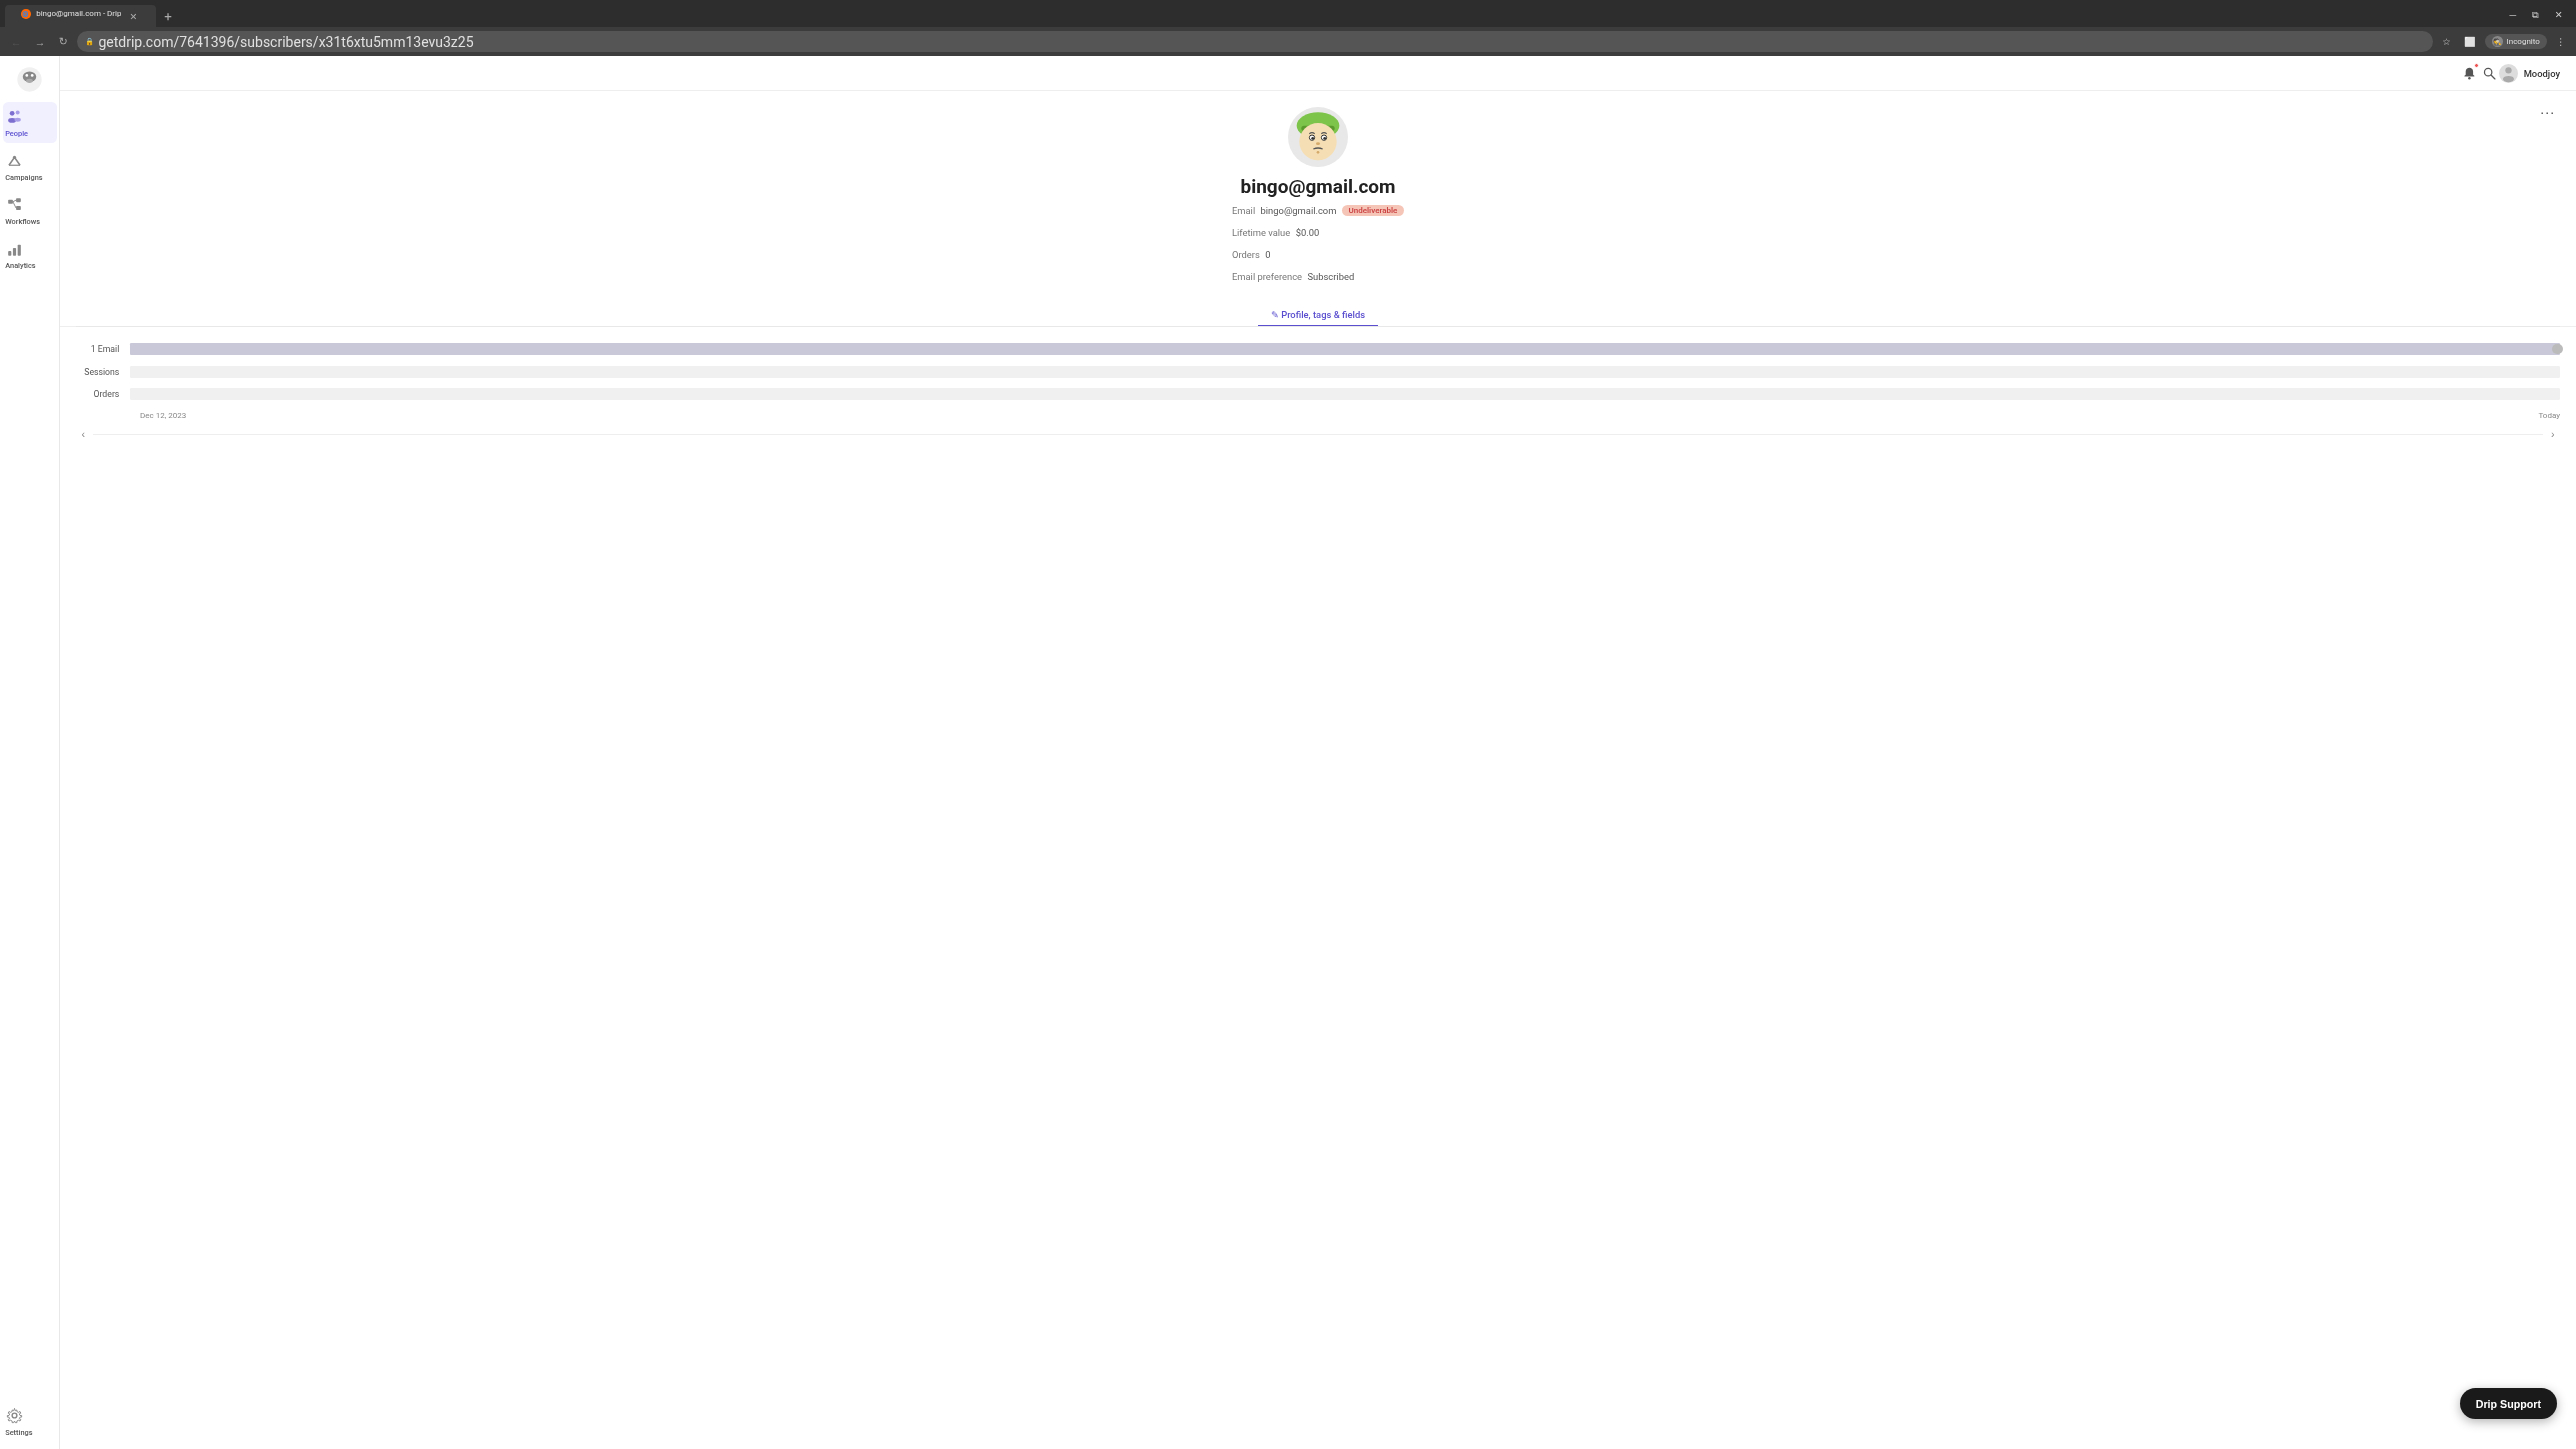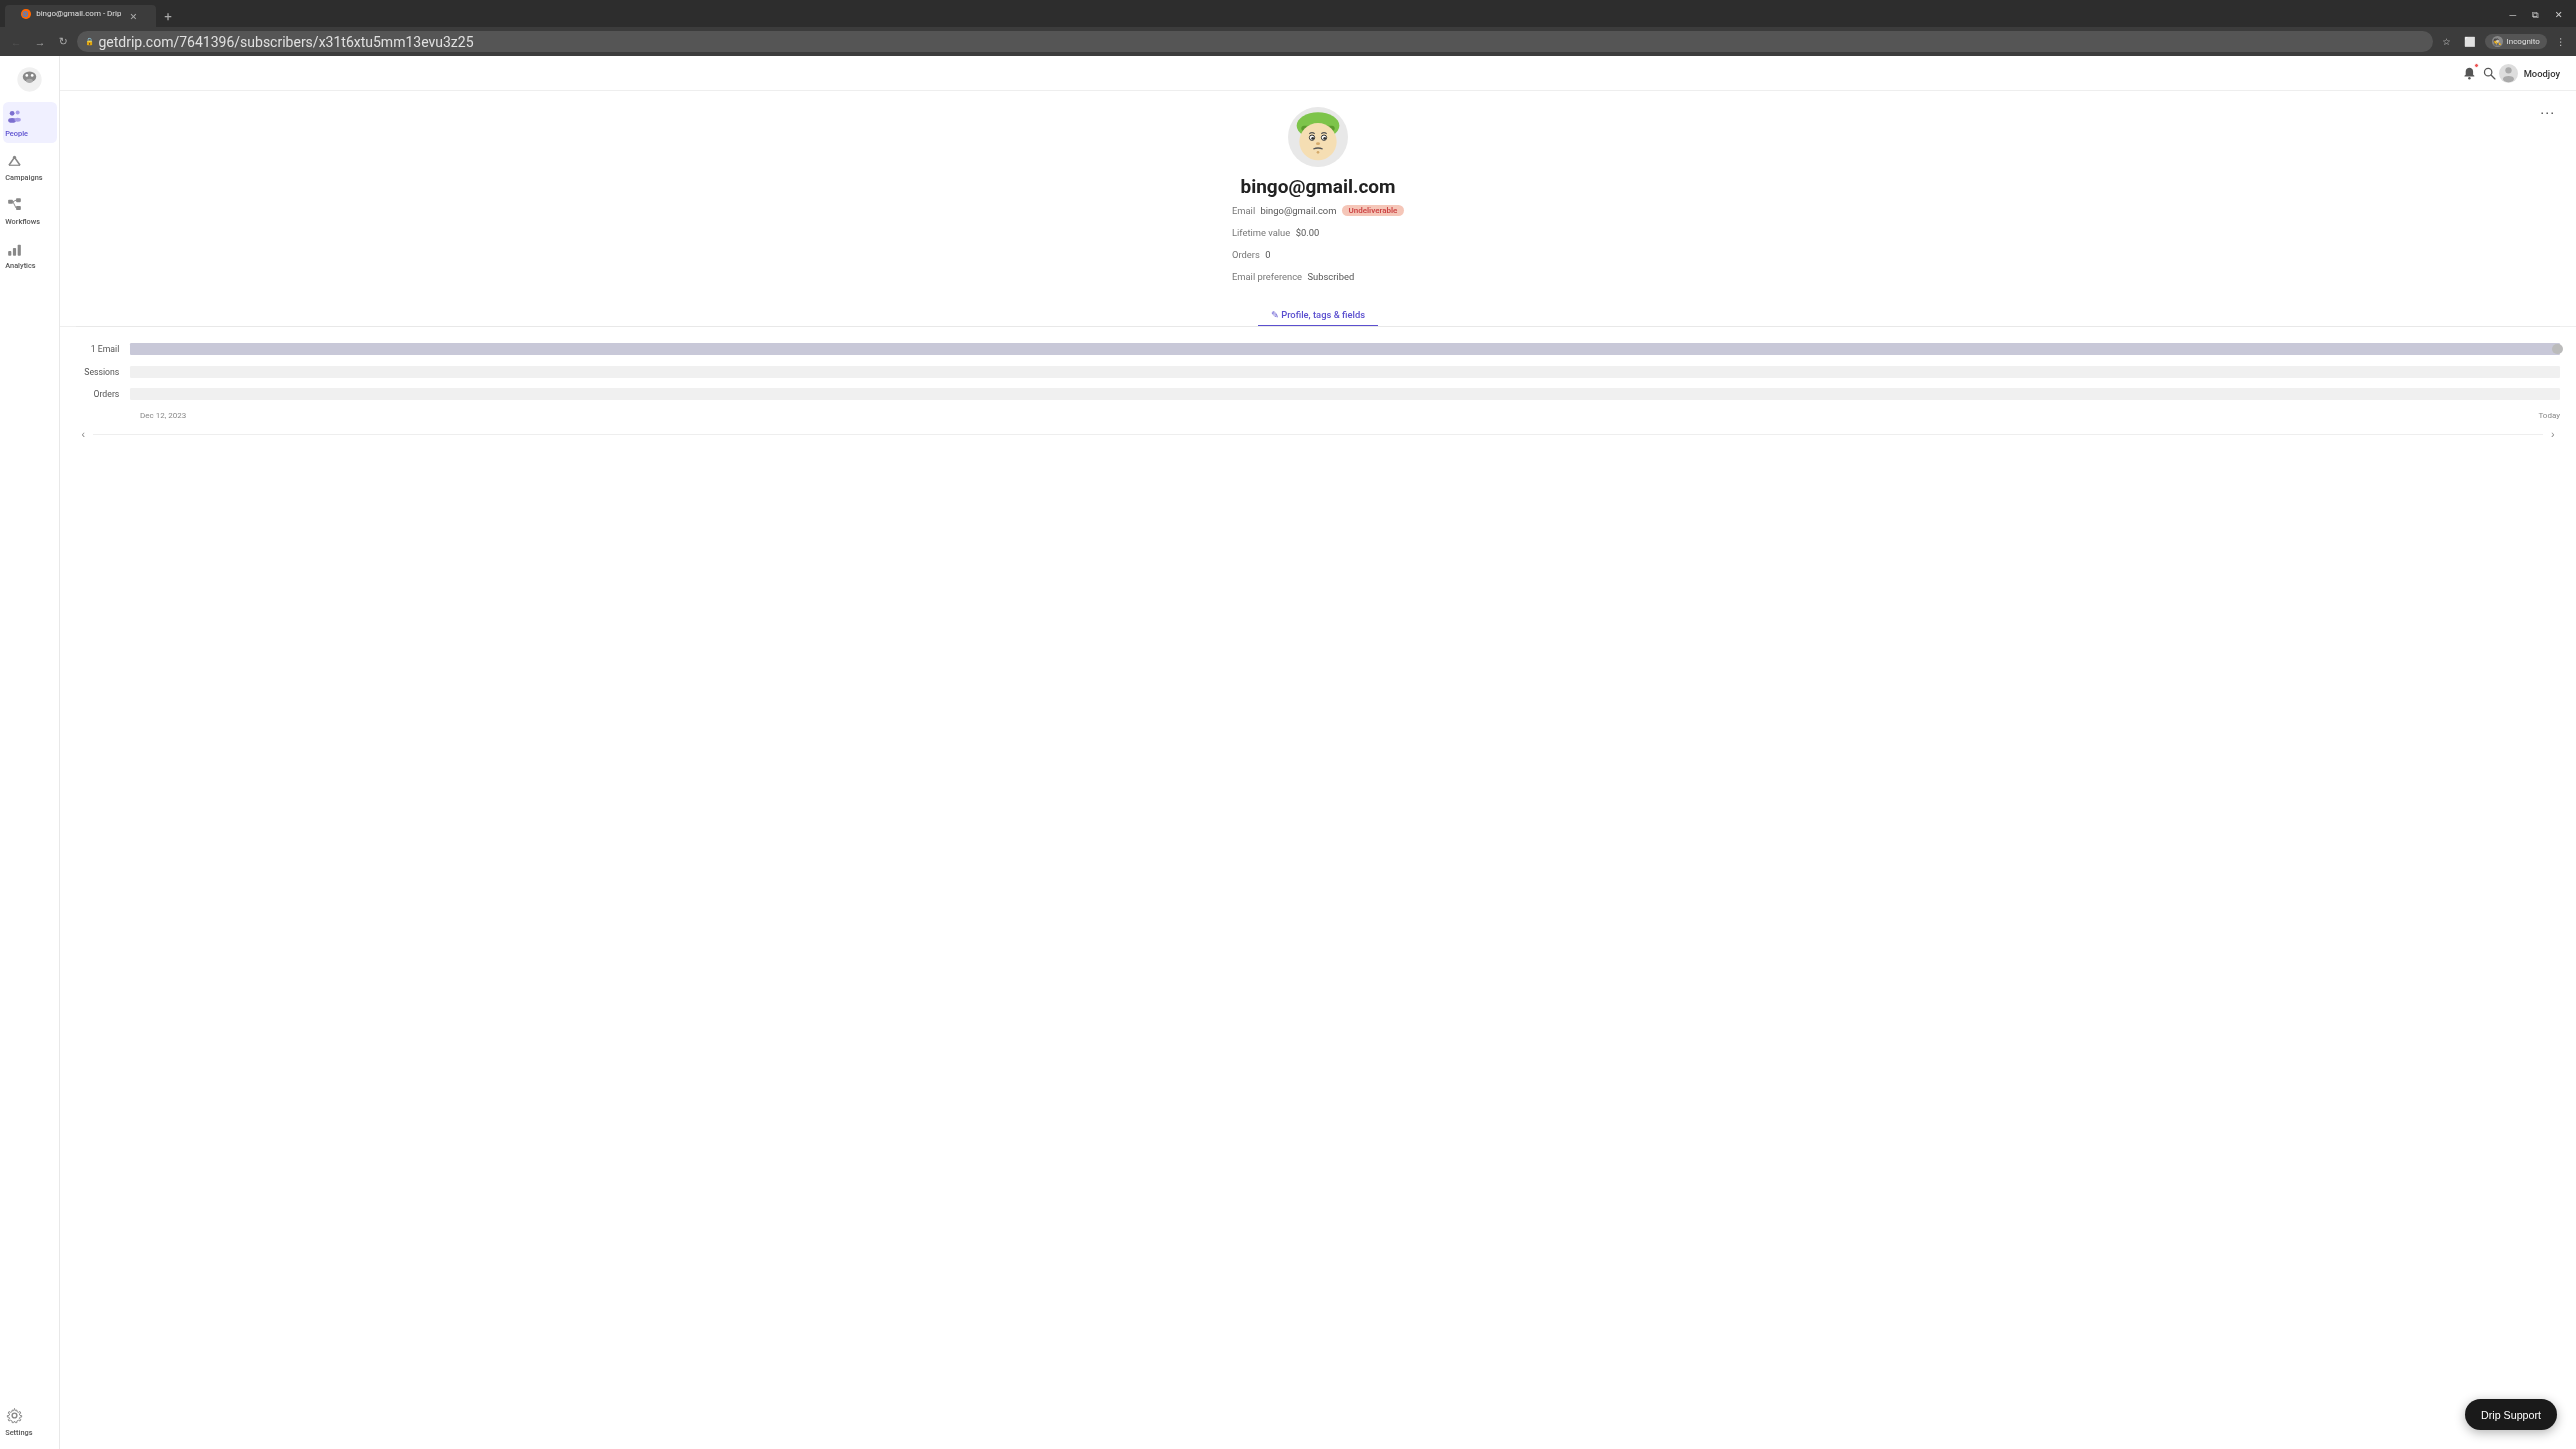--- a/index.html
+++ b/index.html
@@ -74,21 +74,21 @@
     .chart-label { width: 54px; font-size: 8.7px; color: #555; text-align: right; padding-right: 10.7px; flex-shrink: 0; }
     .chart-bar-container { flex: 1; height: 12px; background: #f0f0f0; border-radius: 1.3px; position: relative; }
     .chart-bar { height: 100%; background: #c8c8d8; border-radius: 1.3px; }
     .chart-dot { width: 10.7px; height: 10.7px; background: #bbb; border-radius: 50%; position: absolute; right: -2.7px; top: 0.7px; }
     .chart-dates { display: flex; justify-content: space-between; padding-left: 64px; font-size: 8px; color: #888; margin-top: 5.4px; }
 
     
     .status-bar { background: #444; color: #ccc; font-size: 8px; padding: 2.7px 10.7px; flex-shrink: 0; }
 
     
-    .drip-support-btn { position: fixed; bottom: 19px; right: 19px; background: #1a1a1a; color: white; border: none; border-radius: 19px; padding: 9.4px 16px; font-size: 10.7px; font-weight: 400; cursor: pointer; display: flex; align-items: center; gap: 5.4px; box-shadow: 0 2.7px 10.7px rgba(0,0,0,0.3); z-index: 1000; }
+    .drip-support-btn { position: fixed; bottom: 30px; right: 19px; background: #1a1a1a; color: white; border: none; border-radius: 19px; padding: 9.4px 16px; font-size: 10.7px; font-weight: 700; cursor: pointer; display: flex; align-items: center; gap: 5.4px; box-shadow: 0 2.7px 10.7px rgba(0,0,0,0.3); z-index: 1000; }
 
     
     .sidebar-wrapper { position: relative; display: flex; align-items: center; }
   </style>
 </head>
 <body>
 
 <div class="browser-chrome">
   <div class="tab-bar">
     <div class="tab">

